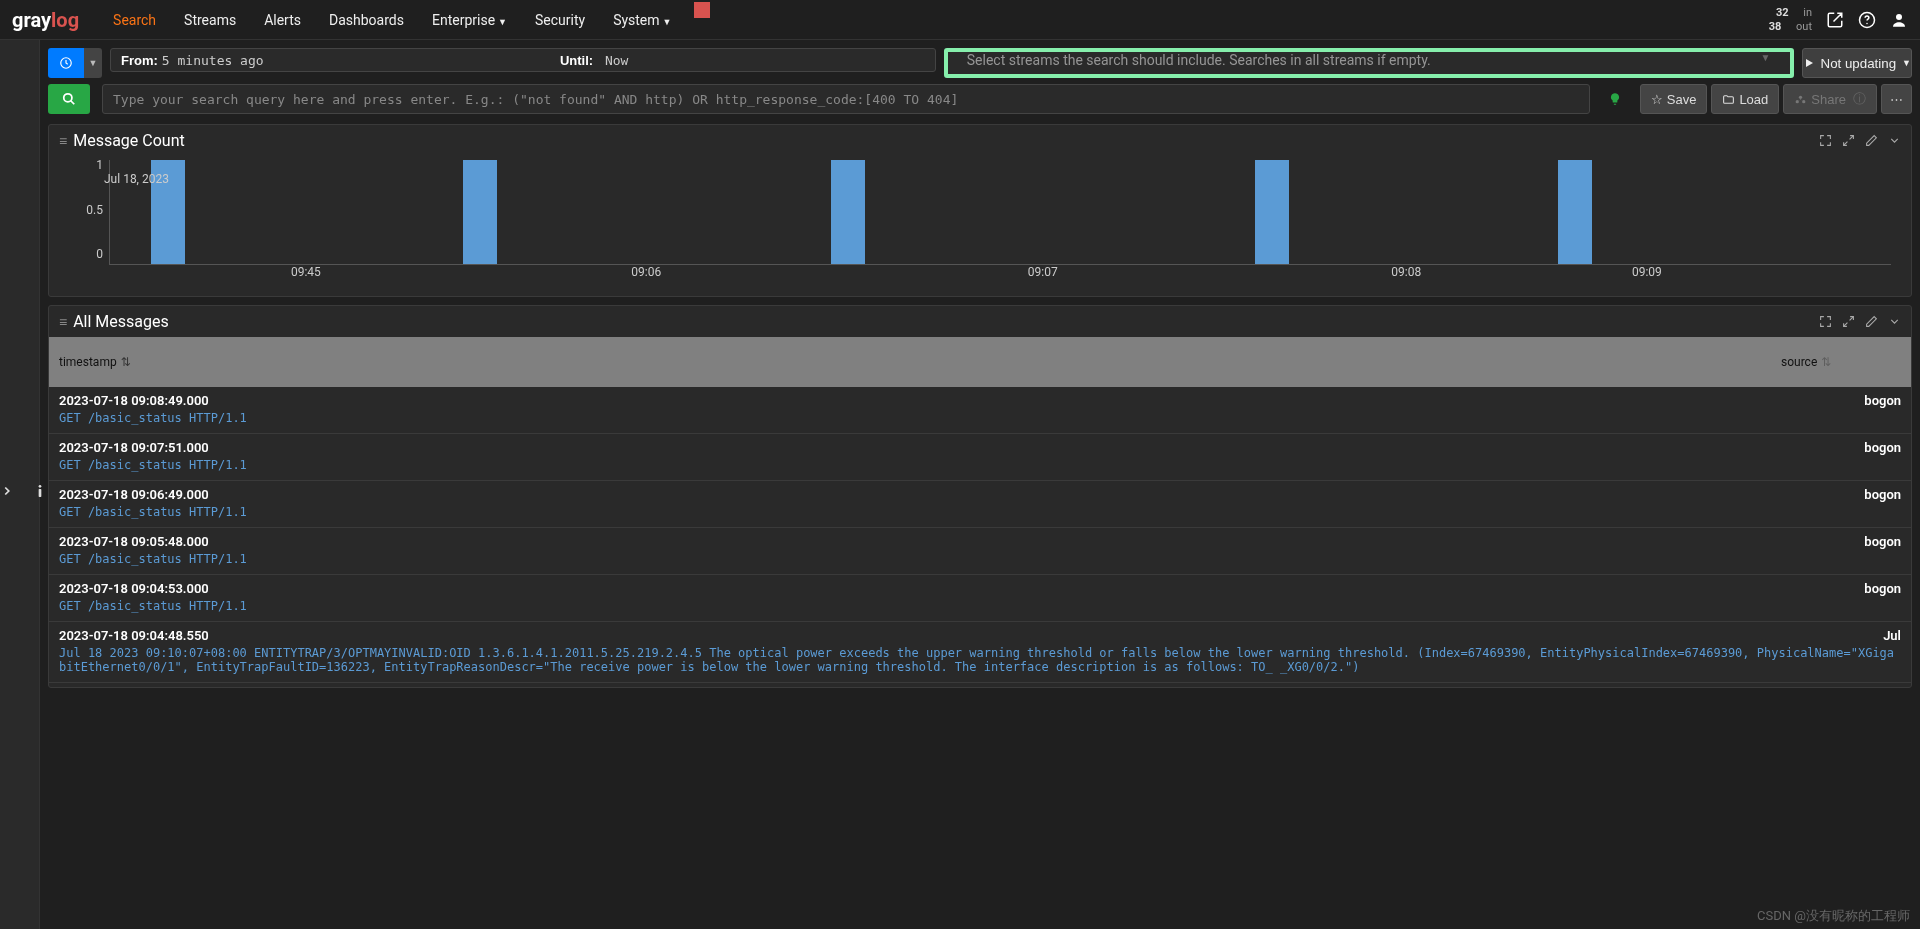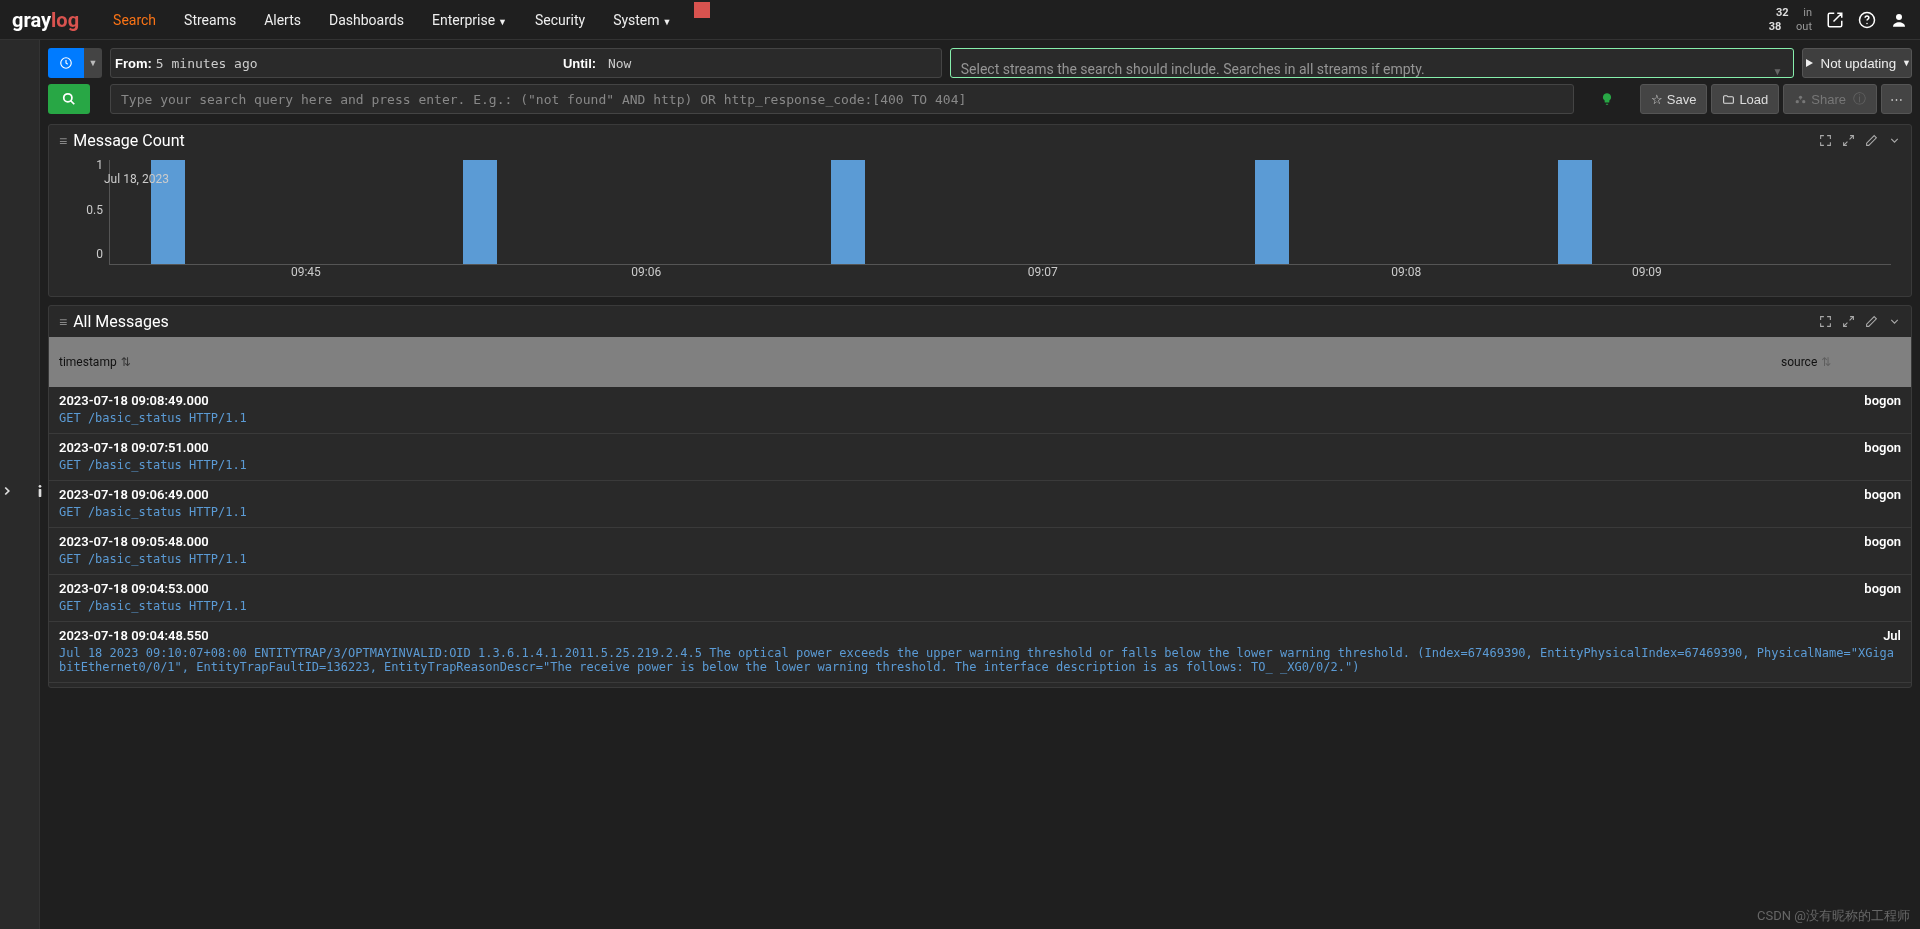--- a/index.html
+++ b/index.html
@@ -19,27 +19,27 @@
 .io-lbl { color:#999;margin-left:12px; }
 .nav-icon { color:#fff; cursor:pointer; }
 svg { display:block; }
 .main { display:flex; height:calc(100vh - 40px); }
 .sidebar { width:40px; background:#2a2a2a; border-right:1px solid #333; display:flex; flex-direction:row; align-items:center; gap:18px; padding-top:12px; }
 .sidebar-item { color:#ddd; cursor:pointer; }
 .content { flex:1; padding:8px 8px 0 8px; overflow:auto; }
 .toolbar1 { display:flex; gap:8px; margin-bottom:6px; }
 .time-btn { background:#007bff; color:#fff; border:none; border-radius:3px 0 0 3px; width:36px; height:30px; display:flex; align-items:center; justify-content:center; cursor:pointer; }
 .time-btn-drop { background:#444; border:none; border-radius:0 3px 3px 0; width:18px; height:30px; color:#bbb; cursor:pointer; font-size:9px; }
-.time-range { flex:1; display:flex; align-items:center; background:#2a2a2a; border:1px solid #444; border-radius:3px; padding:0 4px; height:30px; font-family:monospace; font-size:13px; }
+.time-range { flex:1; display:flex; align-items:center; background:#2a2a2a; border:1px solid #444; border-radius:3px; padding:0 10px; height:24px; font-family:monospace; font-size:13px; }
 .time-range .from-lbl,.time-range .until-lbl { color:#fff; font-family:-apple-system,sans-serif; font-weight:600; }
 .time-range .from-val,.time-range .until-val { color:#ccc; margin-left:4px; }
 .time-range .until-block { margin-left:auto; margin-right:auto; }
-.streams-select { flex:1; background:#2a2a2a; border:1px solid #86efac; border-radius:3px; height:30px; padding:0 10px; display:flex; align-items:flex-end; color:#959595; justify-content:space-between; }
+.streams-select { flex:1; background:#2a2a2a; border:4px solid #86efac; border-radius:3px; height:30px; padding:0 19px; display:flex; align-items:flex-start; color:#959595; justify-content:space-between; }
 .update-btn { background:#3f3f3f; border:1px solid #555; border-radius:3px; height:30px; padding:0 0; display:flex; align-items:center; gap:6px; color:#eee; cursor:pointer; }
-.toolbar2 { display:flex; gap:20px; margin-bottom:10px; align-items:center; }
+.toolbar2 { display:flex; gap:12px; margin-bottom:10px; align-items:center; }
 .search-btn { background:#28a745; border:none; border-radius:3px; width:42px; height:30px; color:#fff; display:flex; align-items:center; justify-content:center; cursor:pointer; }
 .search-input { flex:1; background:#2a2a2a; border:1px solid #444; border-radius:3px; height:30px; padding:0 10px; color:#ccc; font-family:monospace; font-size:13px; }
 .search-input::placeholder { color:#888; }
 .bulb { color:#28a745; margin:0 6px; }
 .action-group { display:flex; gap:4px; }
 .action-btn { background:#444; border:1px solid #555; border-radius:3px; height:30px; padding:0 10px; display:flex; align-items:center; gap:4px; color:#ddd; cursor:pointer; font-size:13px; }
 .action-btn.disabled { color:#777; }
 .panel { background:#292929; border:1px solid #3a3a3a; border-radius:3px; margin-bottom:8px; }
 .panel-header { display:flex; align-items:center; padding:6px 10px; }
 .panel-drag { color:#888; margin-right:6px; cursor:grab; }

